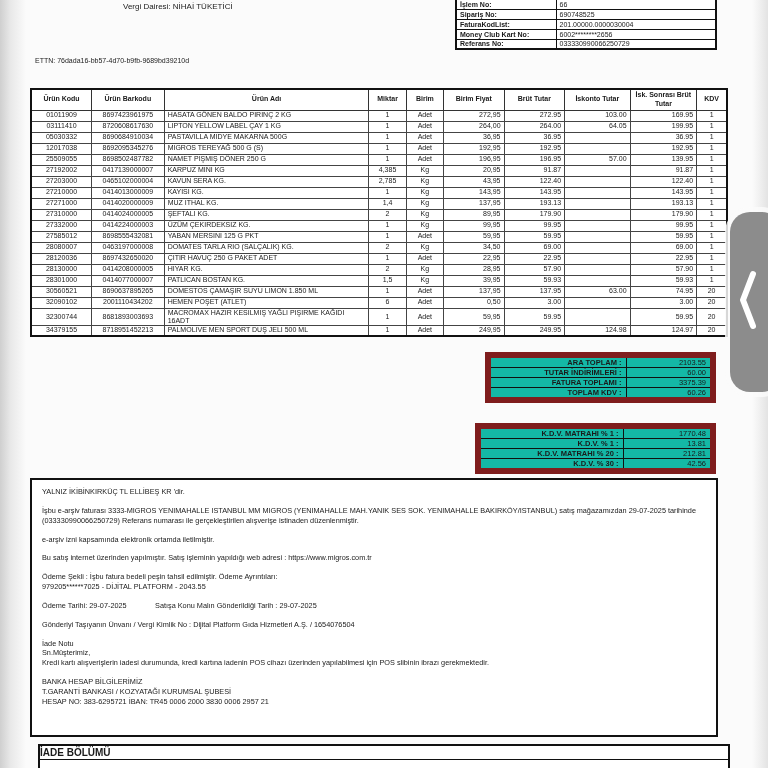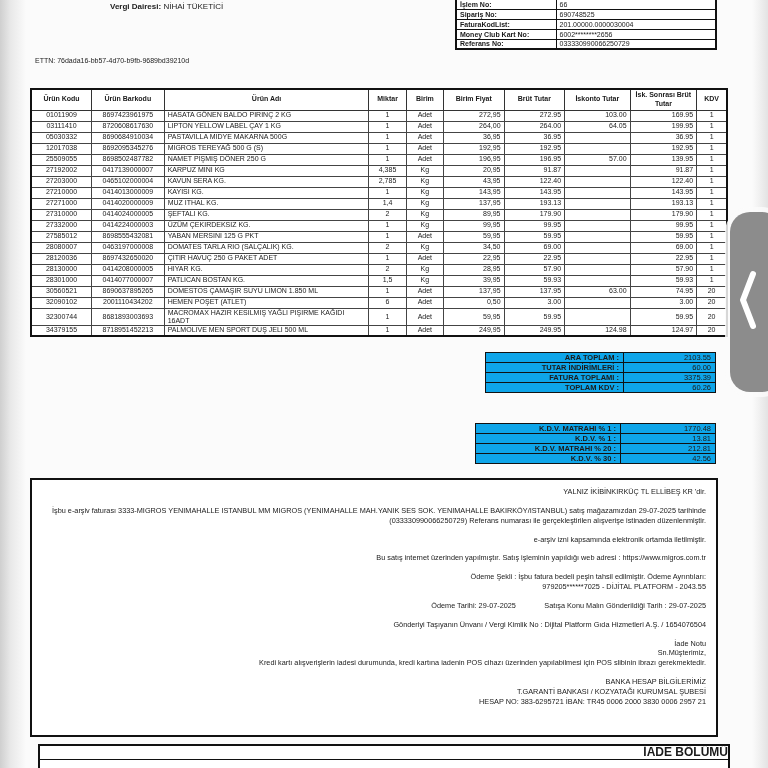--- a/index.html
+++ b/index.html
@@ -6,58 +6,58 @@
   html,body { width:768px; height:768px; overflow:hidden; }
   body { font-family:"Liberation Sans", sans-serif; color:#1a1a1a; background:#ececec; }
   .viewport { position:relative; width:768px; height:768px; background:#fbfbfb; overflow:hidden; }
   .edge-left { position:absolute; left:0; top:0; width:26px; height:768px;
     background:linear-gradient(90deg,#cfcfcf 0%,#e8e8e8 40%,#fbfbfb 100%); }
   .edge-right { position:absolute; right:0; top:0; width:16px; height:768px;
     background:linear-gradient(270deg,#e3e3e3 0%,#f2f2f2 60%,#fbfbfb 100%); }
 
   
   .tax-office { position:absolute; left:110px; top:2px; font-size:8px; }
-  .tax-office b { font-weight:bold; }
+  .tax-office b { font-weight:normal;margin-left:13px; }
   .ettn-line { position:absolute; left:35px; top:57px; font-size:7px; color:#222; }
 
   
   .info-table { position:absolute; left:455px; top:-2px; width:262px; border-collapse:collapse;
     border:2px solid #111; font-size:7px; background:#fff; }
   .info-table td { border:1px solid #111; height:10px; padding:0 3px; vertical-align:middle; }
   .info-table td.lbl { font-weight:bold; width:100px; }
 
   
   .items-table { position:absolute; left:30px; top:88px; width:698px; border-collapse:collapse;
     border:2px solid #111; font-size:7px; background:#fff; table-layout:fixed; }
   .items-table th { border:1px solid #333; font-weight:bold; text-align:center; padding:1px 2px; line-height:1.25; }
   .items-table td { border:1px solid #444; padding:0 3px; height:11px; line-height:1.15; vertical-align:middle; overflow:hidden; }
   .items-table .c0, .items-table .c1 { text-align:center; }
   .items-table .c2 { text-align:left; }
   .items-table .c3, .items-table .c4 { text-align:center; }
   .items-table .c5, .items-table .c6, .items-table .c7, .items-table .c8 { text-align:right; }
   .items-table .c9 { text-align:center; }
 
   
-  .sum-table { position:absolute; border-collapse:collapse; border:1px solid #7f1d1d; font-size:7.5px; background:#0ea5e9; }
+  .sum-table { position:absolute; border-collapse:collapse; border:6px solid #7f1d1d; font-size:7.5px; background:#14b8a6; }
   .sum-table td { border:1px solid #111; height:10px; padding:0 4px; text-align:right; vertical-align:middle; }
   .sum-table td.lbl { font-weight:bold; }
   .totals-table { left:485px; top:352px; width:231px; }
   .totals-table td.lbl { width:138px; }
   .vat-table { left:475px; top:423px; width:241px; }
   .vat-table td.lbl { width:145px;margin-left:24px; }
 
   
   .notes-box { position:absolute; left:30px; top:478px; width:688px; height:259px;
     border:2px solid #111; background:#fff; padding:7px 10px; font-size:7.3px; line-height:1.35; }
-  .para { margin-top:9px;text-align:right; }
+  .para { margin-top:9px; }
   .para:first-child { margin-top:0; }
 
   
   .iade-box { position:absolute; left:38px; top:744px; width:692px; height:40px; border:2px solid #111; background:#fff; }
-  .iade-header { height:14px; border-bottom:1.5px solid #111; text-align:right; font-weight:bold; font-size:12px; line-height:13px; }
+  .iade-header { height:14px; border-bottom:1.5px solid #111; text-align:left; font-weight:bold; font-size:10px; line-height:13px; }
 
   
   .drawer-handle { position:absolute; right:-14px; top:212px; width:52px; height:180px;
     background:#8c8c8c; border-radius:20px; box-shadow:0 0 0 5px rgba(250,250,250,0.85);
     display:flex; align-items:center; cursor:pointer; }
   .drawer-handle svg { margin-left:8px; }
 </style>
 </head>
 <body>
 

